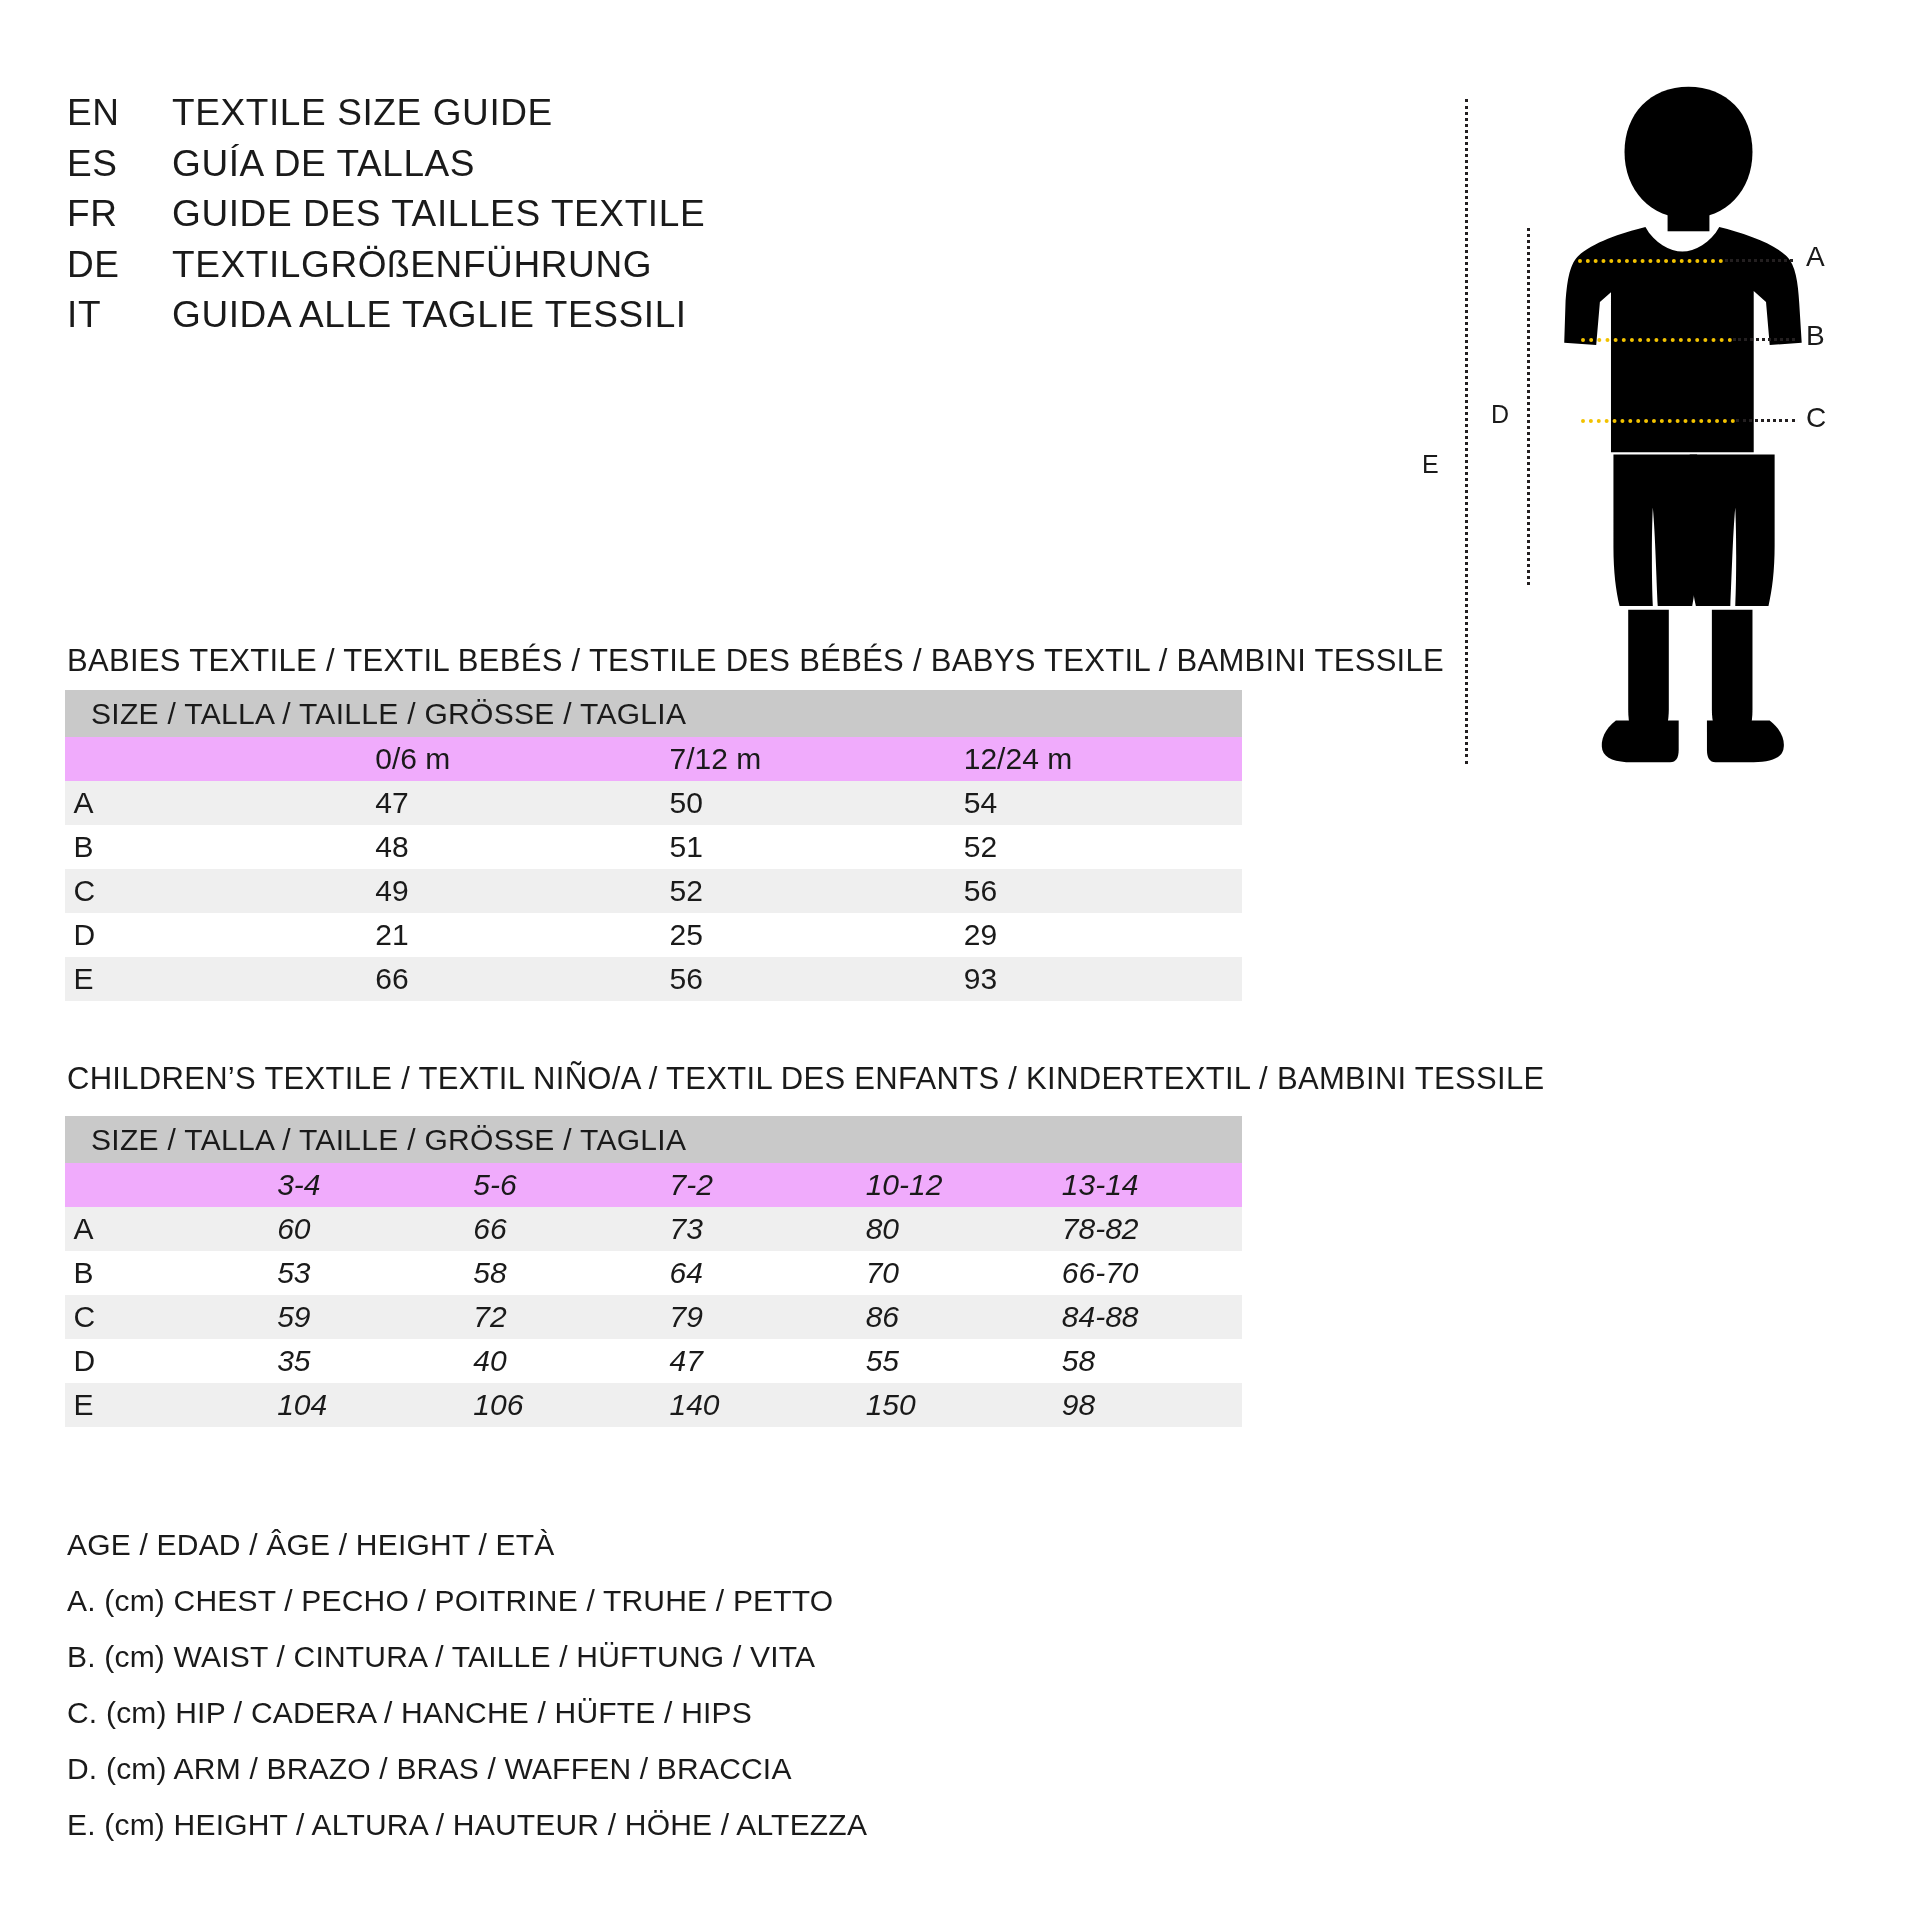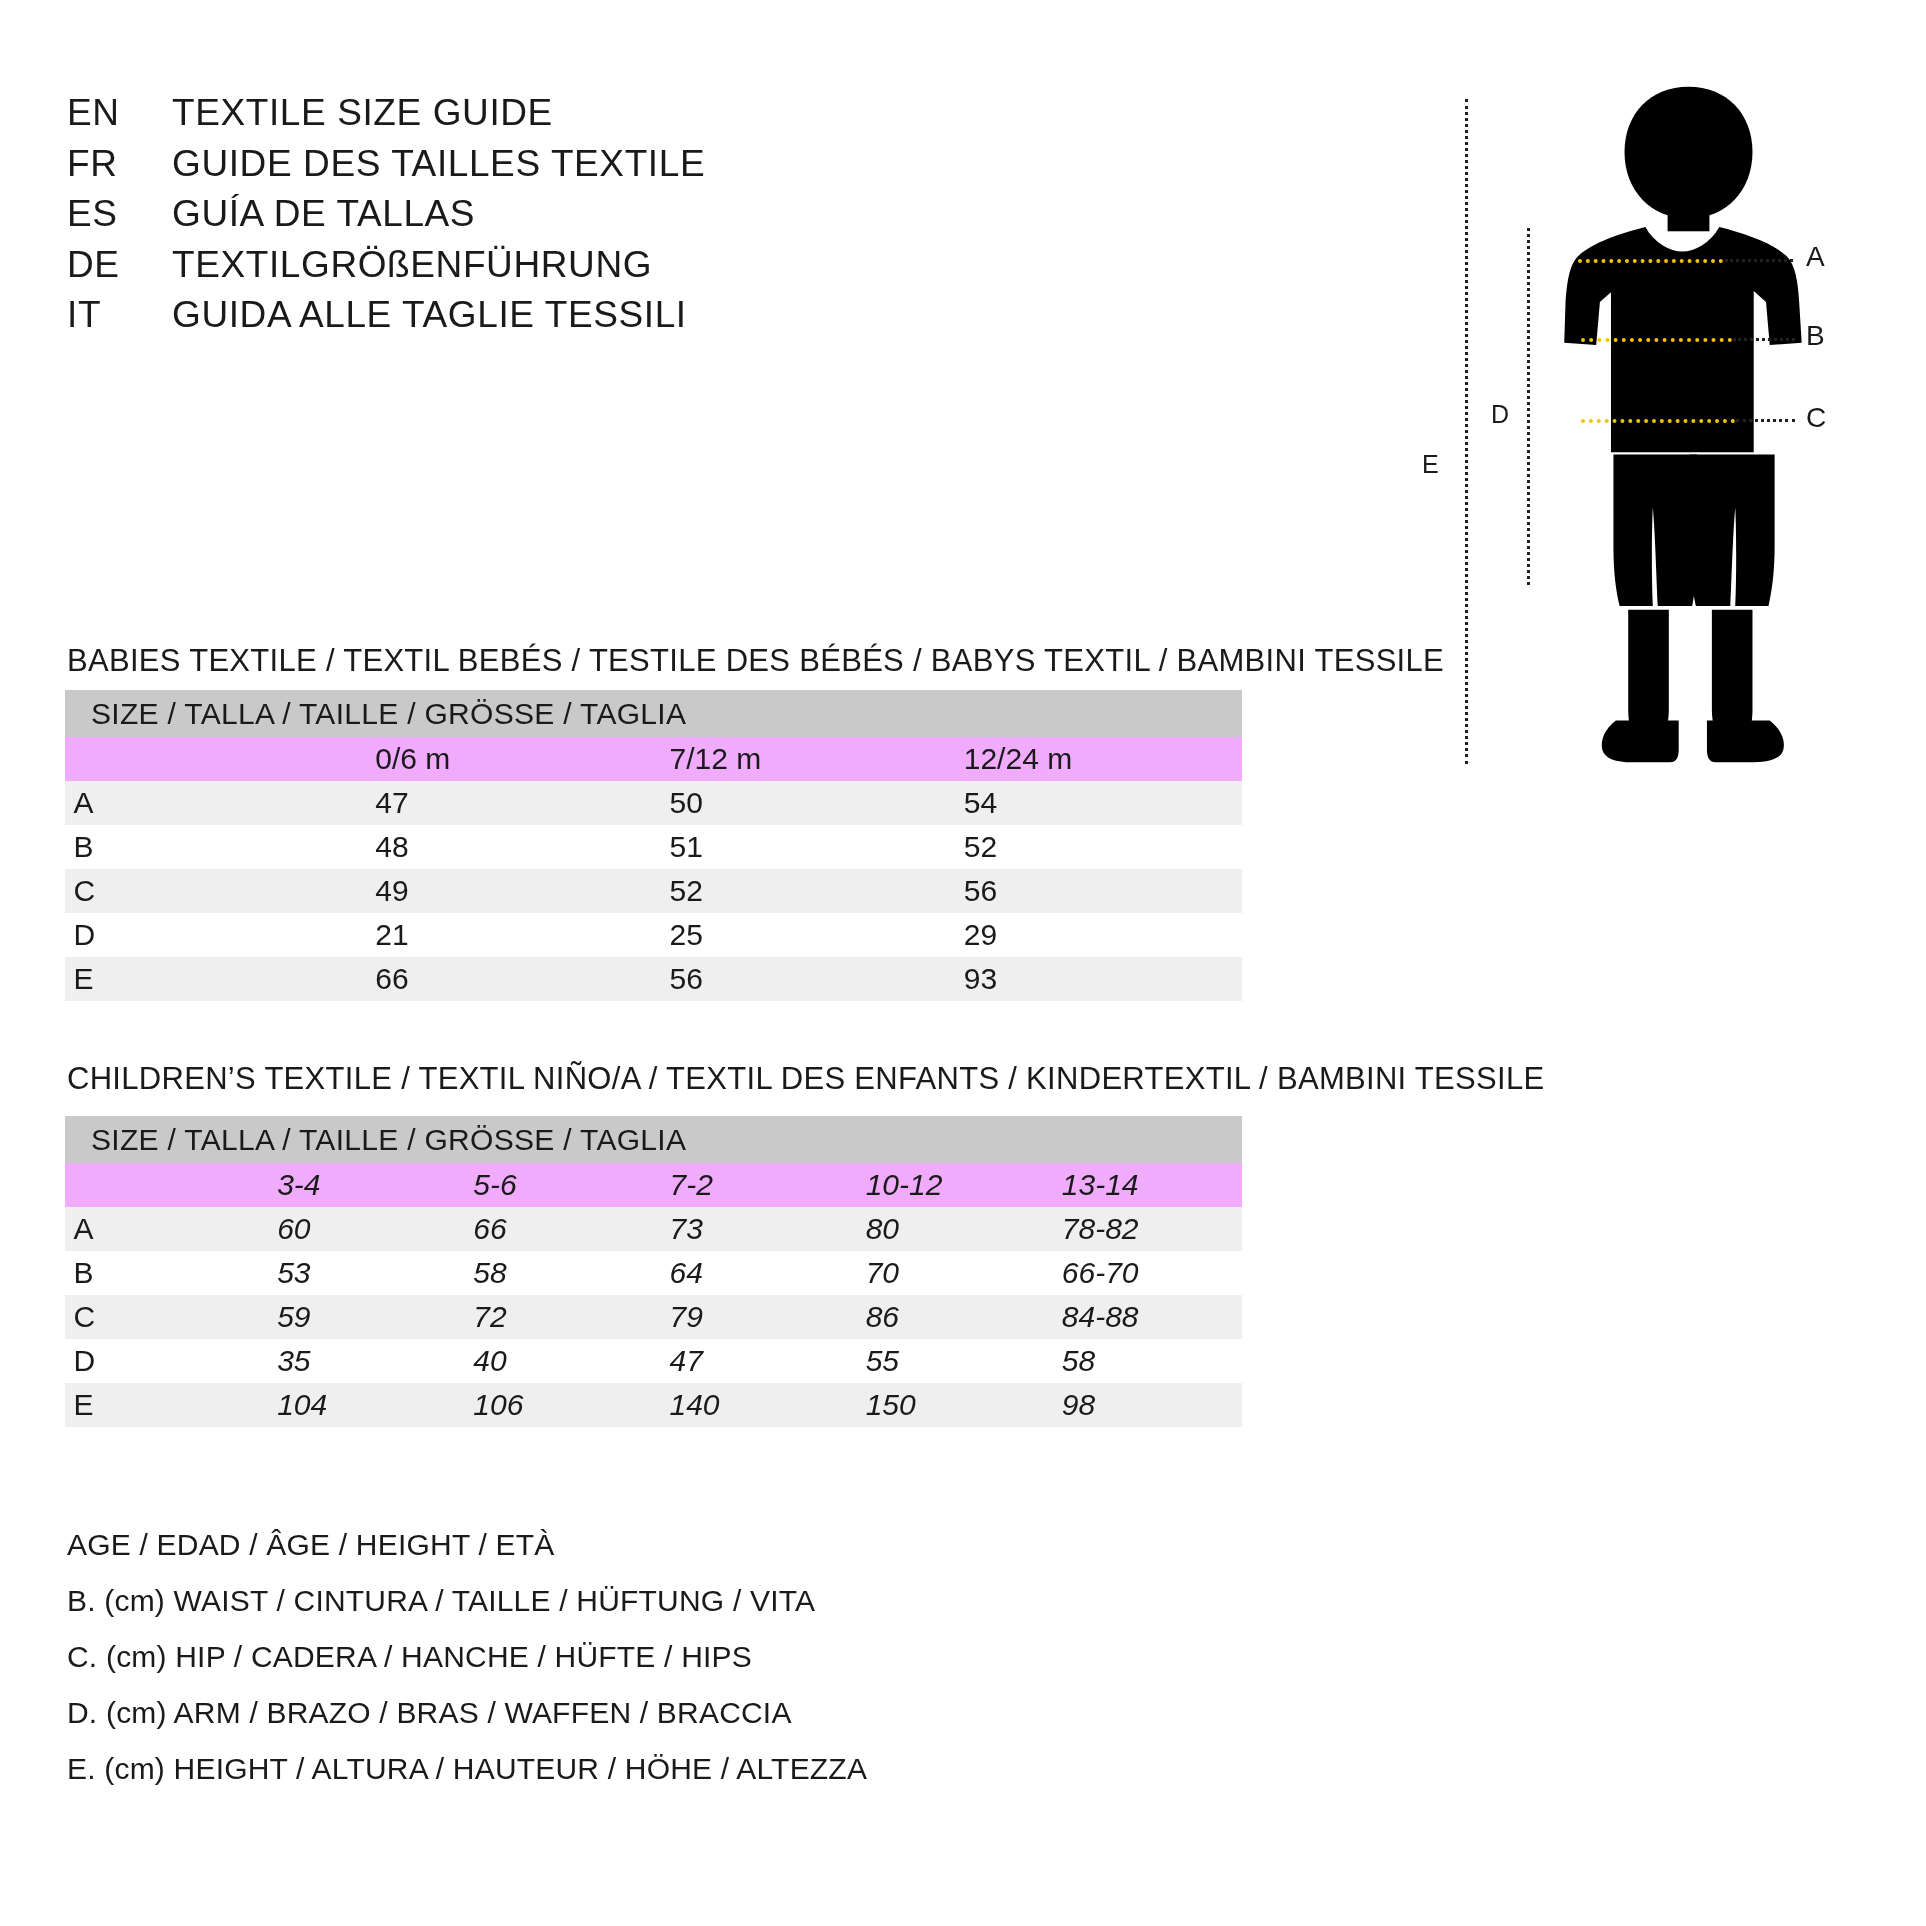--- a/index.html
+++ b/index.html
@@ -162,26 +162,26 @@
 </style>
 </head>
 <body>
 
 <div class="lang-block">
   <div class="lang-row">
     <span class="lang-code">EN</span>
     <span class="lang-title">TEXTILE SIZE GUIDE</span>
   </div>
   <div class="lang-row">
+    <span class="lang-code">ES</span>
+    <span class="lang-title">GUÍA DE TALLAS</span>
+  </div>
+  <div class="lang-row">
     <span class="lang-code">FR</span>
     <span class="lang-title">GUIDE DES TAILLES TEXTILE</span>
-  </div>
-  <div class="lang-row">
-    <span class="lang-code">ES</span>
-    <span class="lang-title">GUÍA DE TALLAS</span>
   </div>
   <div class="lang-row">
     <span class="lang-code">DE</span>
     <span class="lang-title">TEXTILGRÖßENFÜHRUNG</span>
   </div>
   <div class="lang-row">
     <span class="lang-code">IT</span>
     <span class="lang-title">GUIDA ALLE TAGLIE TESSILI</span>
   </div>
 </div>
@@ -326,18 +326,19 @@
     <td class="col-val-5">106</td>
     <td class="col-val-5">140</td>
     <td class="col-val-5">150</td>
     <td class="col-val-5">98</td>
   </tr>
 </tbody>
   </table>
 
 <div class="legend">
   <div class="legend-row">AGE / EDAD / ÂGE / HEIGHT / ETÀ</div>
+  <div class="legend-row">A. (cm) CHEST / PECHO / POITRINE / TRUHE / PETTO</div>
   <div class="legend-row">B. (cm) WAIST / CINTURA / TAILLE / HÜFTUNG / VITA</div>
   <div class="legend-row">C. (cm) HIP / CADERA / HANCHE / HÜFTE / HIPS</div>
   <div class="legend-row">D. (cm) ARM / BRAZO / BRAS / WAFFEN / BRACCIA</div>
   <div class="legend-row">E. (cm) HEIGHT / ALTURA / HAUTEUR / HÖHE / ALTEZZA</div>
 </div>
 
 
 </body></html>

